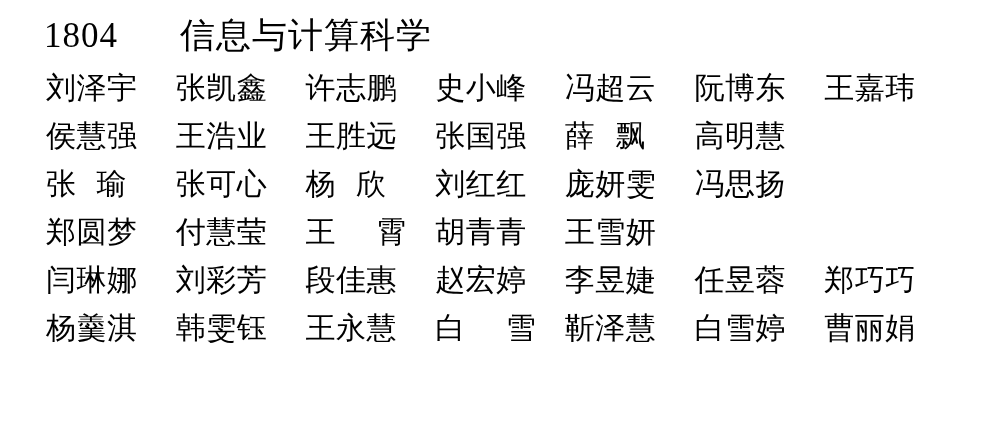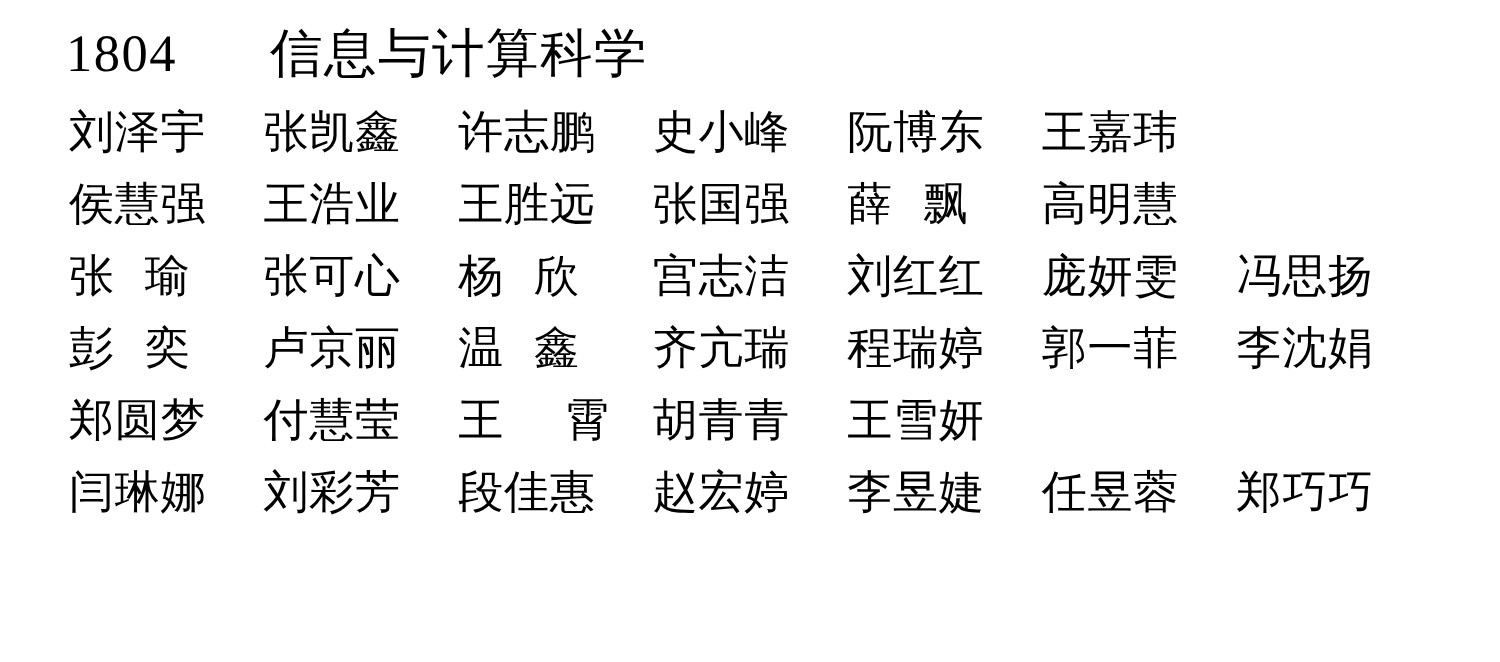--- a/index.html
+++ b/index.html
@@ -68,66 +68,66 @@
     <span class="major-name">信息与计算科学</span>
   </div>
 
   <div class="roster">
 
     <div class="roster-row">
       <div class="name-cell">刘泽宇</div>
       <div class="name-cell">张凯鑫</div>
       <div class="name-cell">许志鹏</div>
       <div class="name-cell">史小峰</div>
+      <div class="name-cell">冯超云</div>
       <div class="name-cell">阮博东</div>
       <div class="name-cell">王嘉玮</div>
     </div>
 
     <div class="roster-row">
       <div class="name-cell">侯慧强</div>
       <div class="name-cell">王浩业</div>
       <div class="name-cell">王胜远</div>
       <div class="name-cell">张国强</div>
       <div class="name-cell">薛  飘</div>
       <div class="name-cell">高明慧</div>
     </div>
 
     <div class="roster-row">
       <div class="name-cell">张  瑜</div>
       <div class="name-cell">张可心</div>
       <div class="name-cell">杨  欣</div>
-      <div class="name-cell">宫志洁</div>
       <div class="name-cell">刘红红</div>
       <div class="name-cell">庞妍雯</div>
       <div class="name-cell">冯思扬</div>
     </div>
 
-    <div class="roster-row">
-      <div class="name-cell">彭  奕</div>
-      <div class="name-cell">卢京丽</div>
-      <div class="name-cell">温  鑫</div>
-      <div class="name-cell">齐亢瑞</div>
-      <div class="name-cell">程瑞婷</div>
-      <div class="name-cell">郭一菲</div>
-      <div class="name-cell">李沈娟</div>
-    </div>
 
     <div class="roster-row">
       <div class="name-cell">郑圆梦</div>
       <div class="name-cell">付慧莹</div>
       <div class="name-cell">王    霄</div>
       <div class="name-cell">胡青青</div>
       <div class="name-cell">王雪妍</div>
     </div>
 
     <div class="roster-row">
       <div class="name-cell">闫琳娜</div>
       <div class="name-cell">刘彩芳</div>
       <div class="name-cell">段佳惠</div>
       <div class="name-cell">赵宏婷</div>
       <div class="name-cell">李昱婕</div>
       <div class="name-cell">任昱蓉</div>
       <div class="name-cell">郑巧巧</div>
     </div>
 
+    <div class="roster-row">
+      <div class="name-cell">杨羹淇</div>
+      <div class="name-cell">韩雯钰</div>
+      <div class="name-cell">王永慧</div>
+      <div class="name-cell">白    雪</div>
+      <div class="name-cell">靳泽慧</div>
+      <div class="name-cell">白雪婷</div>
+      <div class="name-cell">曹丽娟</div>
+    </div>
 
   </div>
 </div>
 
 </body></html>

